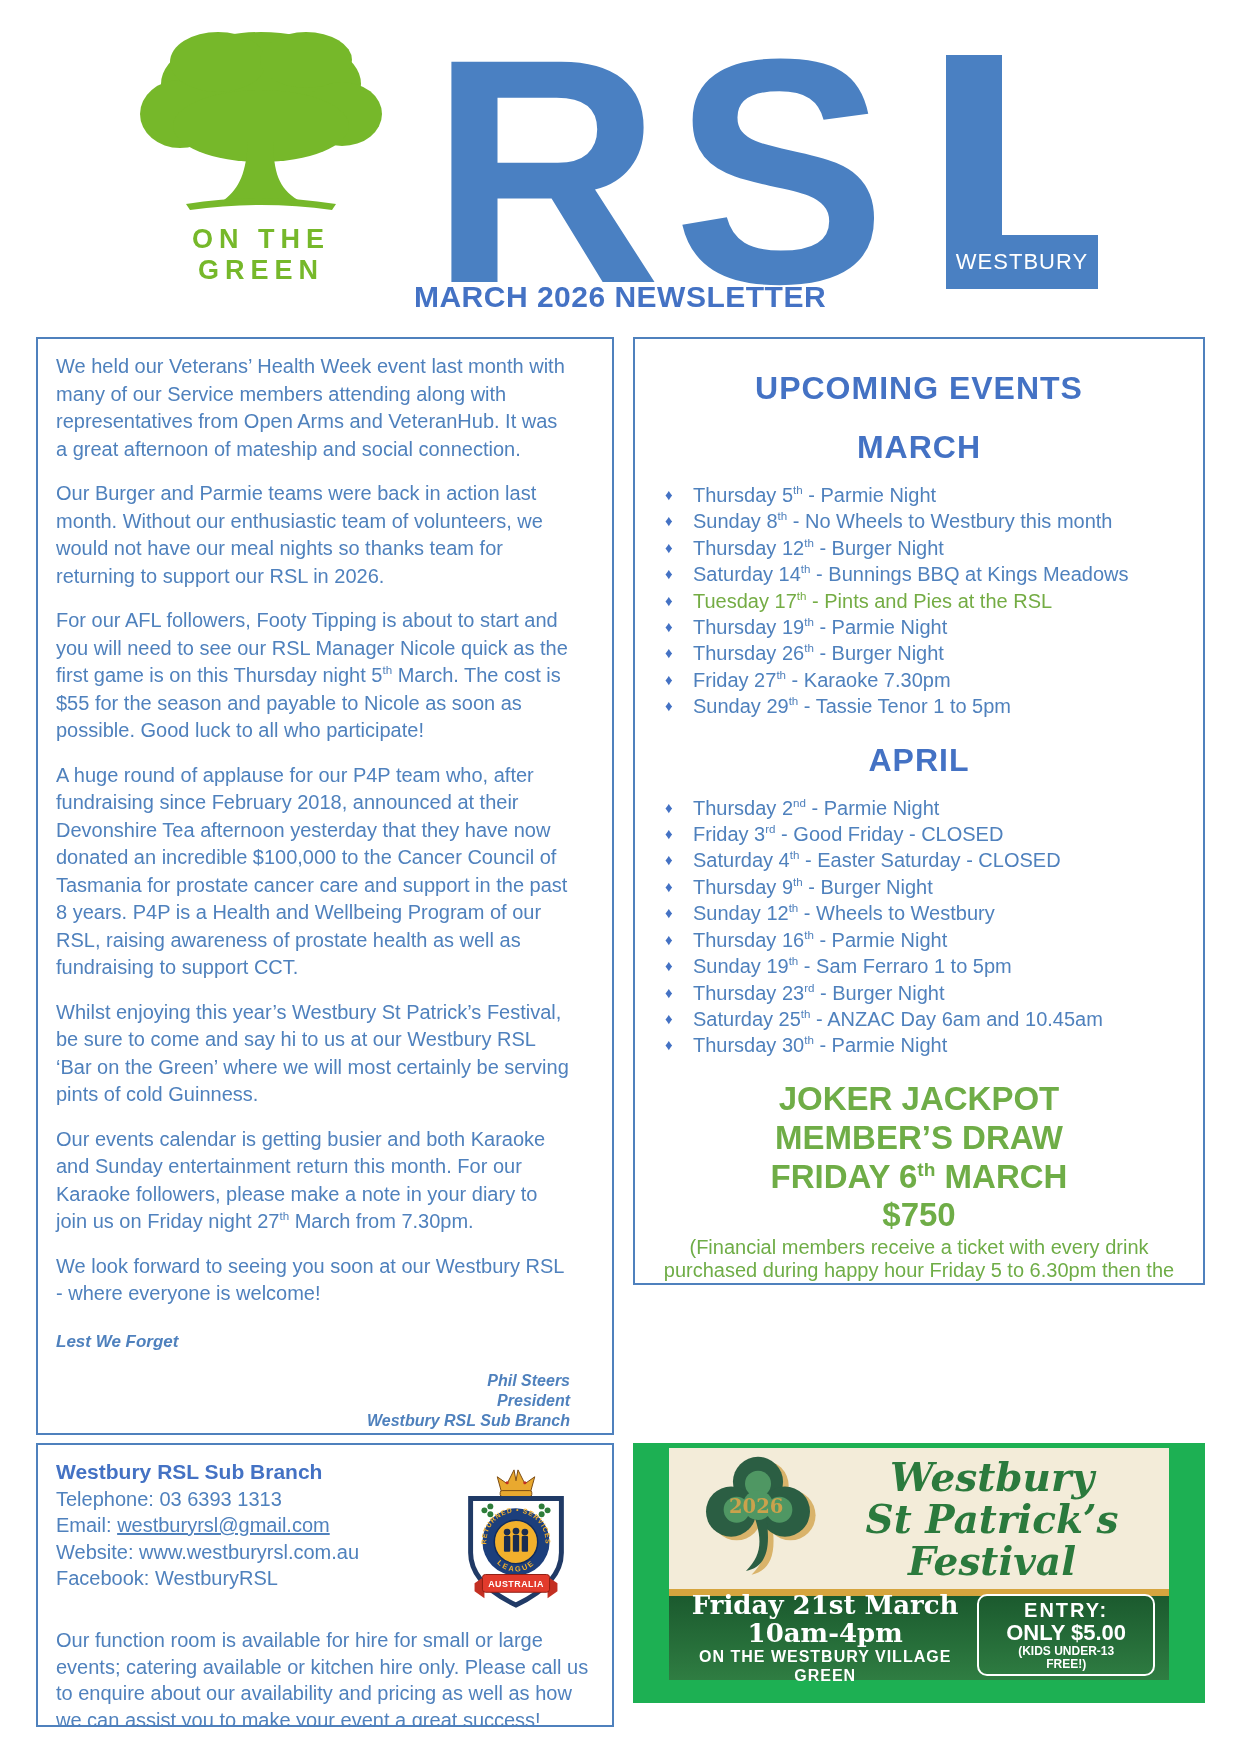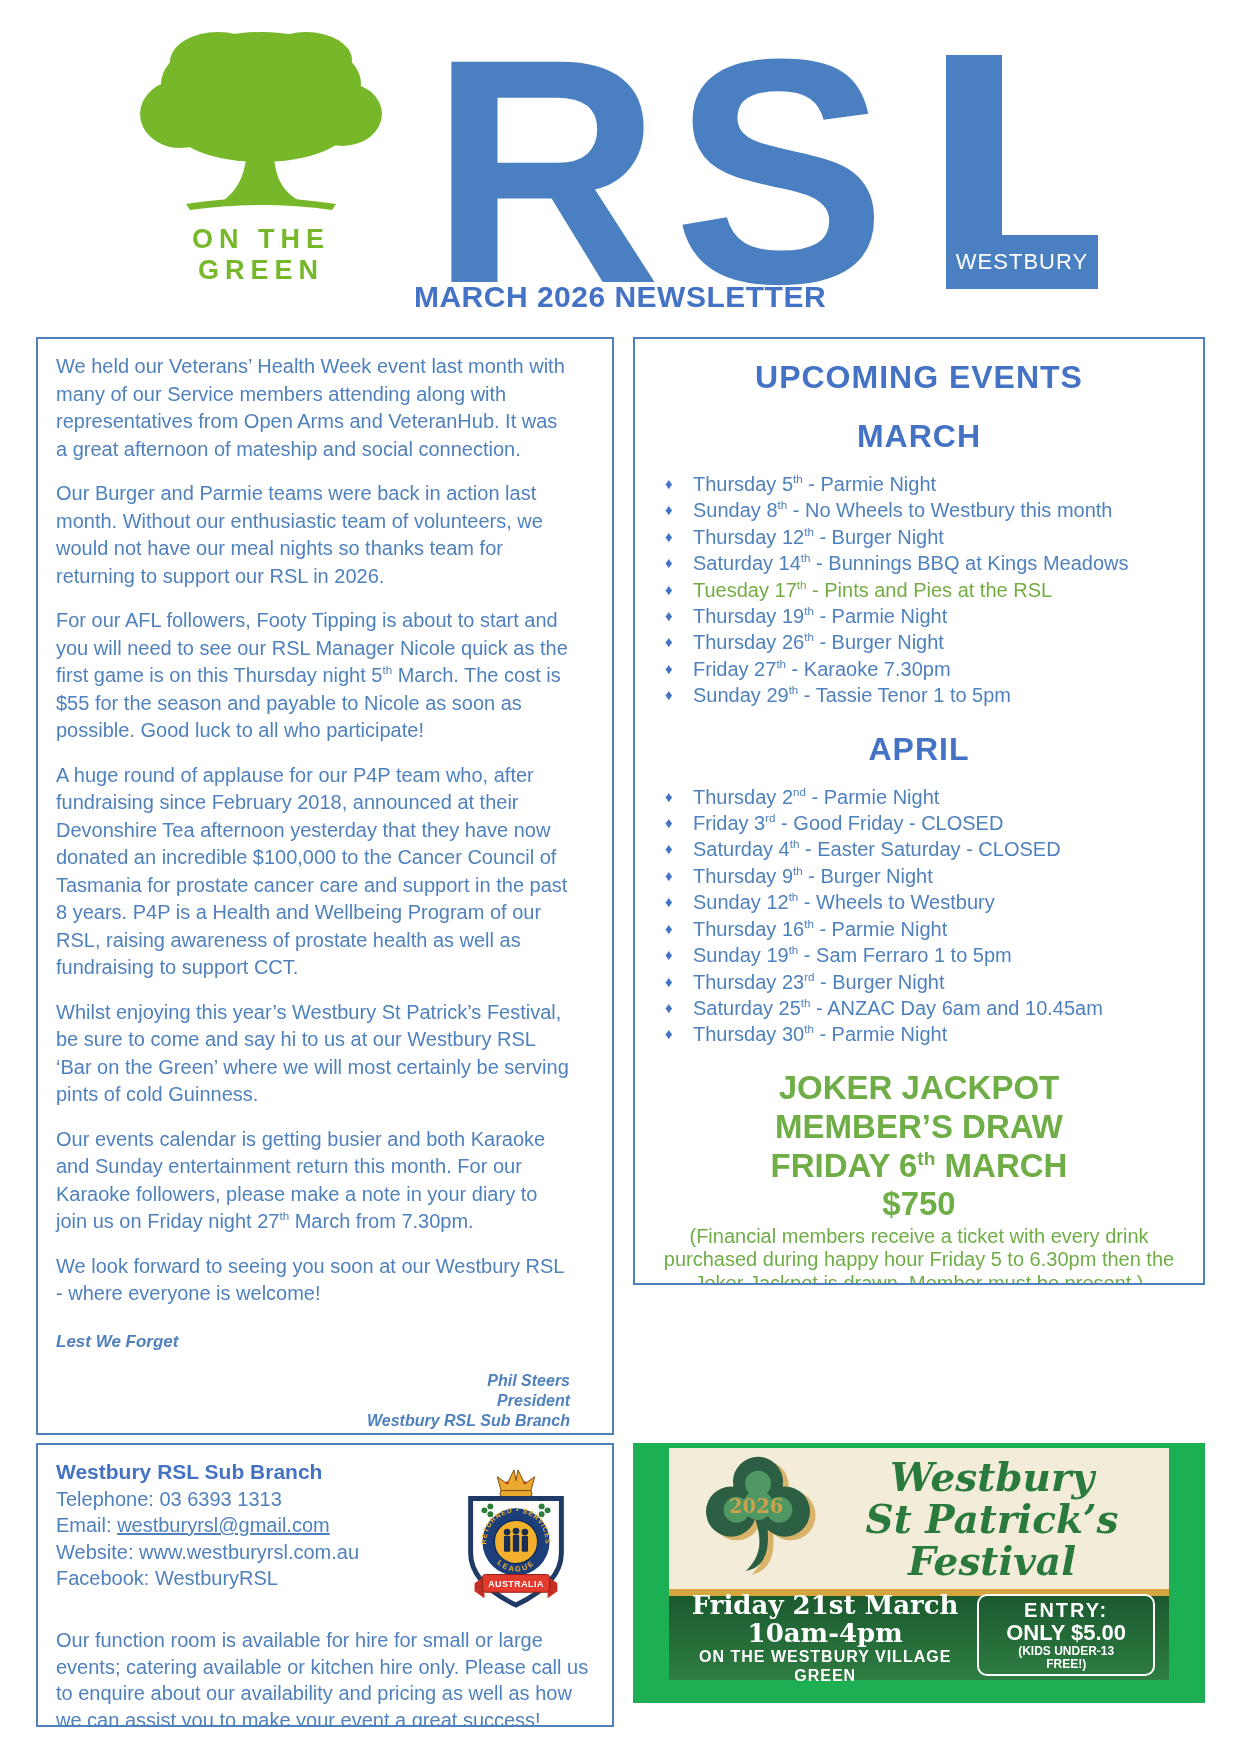--- a/index.html
+++ b/index.html
@@ -25,21 +25,21 @@
   
   .box{position:absolute;border:2px solid #4f81bd;background:#fff;box-sizing:border-box;}
   .main-left{left:36px;top:337px;width:578px;height:1098px;padding:14px 42px 10px 18px;
              color:#4f81bd;font-size:20px;line-height:27.5px;overflow:hidden;}
   .para{margin:0 0 17px 0;}
   .signoff{font-weight:bold;font-style:italic;font-size:17px;margin-top:20px;}
   .signature{margin-top:16px;font-weight:bold;font-style:italic;font-size:16px;line-height:20px;text-align:right;}
 
   .main-right{left:633px;top:337px;width:572px;height:948px;padding:16px 14px;
               color:#4f81bd;font-size:20px;overflow:hidden;}
-  .events-heading{margin:4px 0 0;text-align:center;font-size:32px;font-weight:bold;
+  .events-heading{margin:15px 0 0;text-align:center;font-size:32px;font-weight:bold;
                   color:#4472c4;letter-spacing:1px;}
   .month-heading{margin:22px 0 0;text-align:center;font-size:32px;font-weight:bold;
                  color:#4472c4;letter-spacing:1px;}
   .event-list{margin-top:16px;}
   .event-row{display:flex;line-height:26.4px;}
   .bullet{width:28px;margin-left:16px;font-size:15px;color:#4472c4;flex:none;}
   .etext{flex:1;}
   .highlight .etext{color:#74ac44;}
   .jackpot{margin-top:20px;text-align:center;color:#6fad47;}
   .jackpot-line{font-size:33px;font-weight:bold;line-height:39px;}

